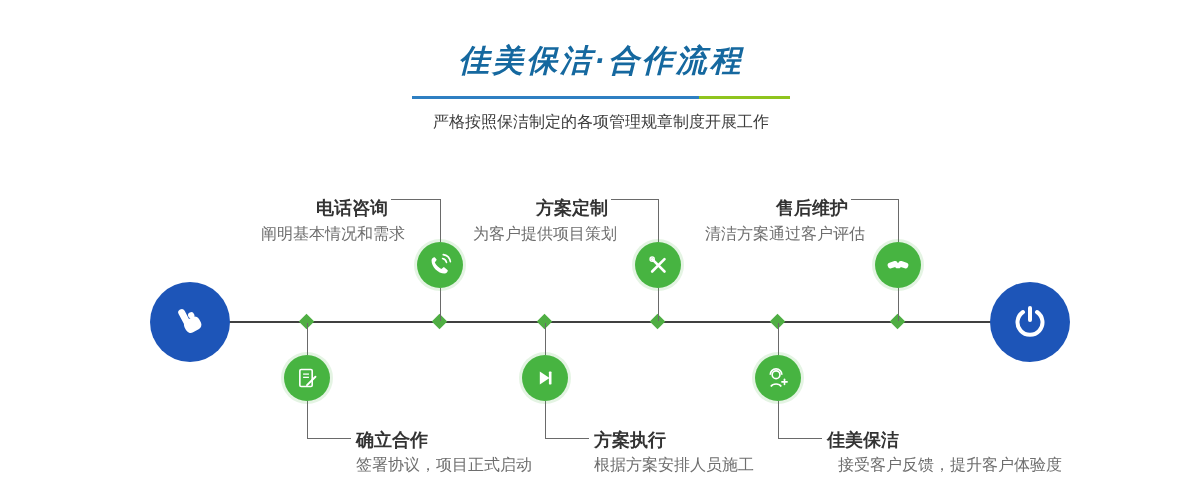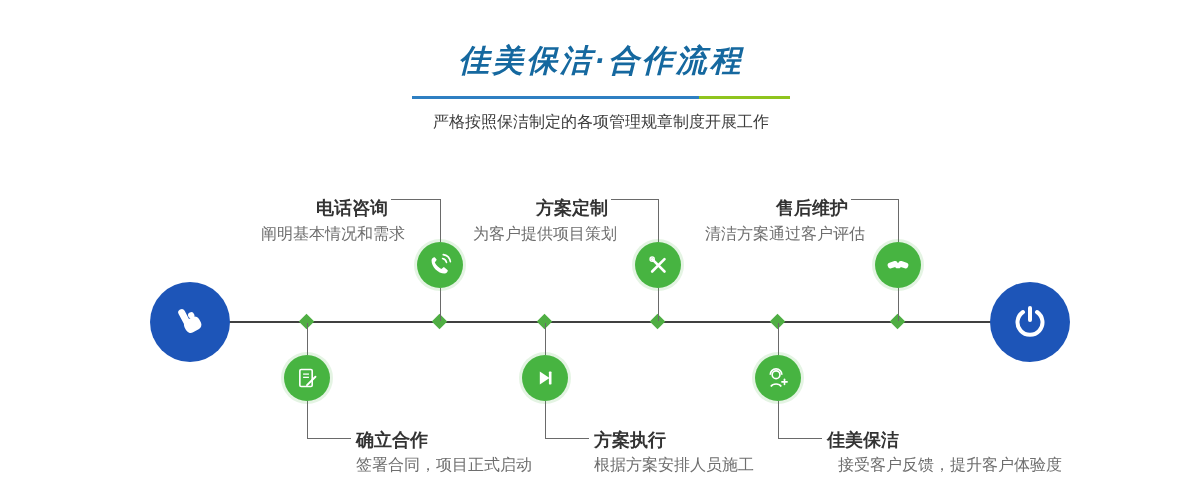--- a/index.html
+++ b/index.html
@@ -126,21 +126,21 @@
     <span style="display:flex;">
       <svg width="26" height="26" viewBox="0 0 40 40">
         <rect x="9" y="7" width="19" height="26" rx="2" fill="none" stroke="#ffffff" stroke-width="2.5"></rect>
         <line x1="14" y1="14" x2="23" y2="14" stroke="#ffffff" stroke-width="2"></line>
         <line x1="14" y1="19" x2="23" y2="19" stroke="#ffffff" stroke-width="2"></line>
         <line x1="20" y1="31" x2="33" y2="18" stroke="#ffffff" stroke-width="3" stroke-linecap="round"></line>
       </svg>
     </span>
   </div>
   <div class="step-title" style="left:356px;top:428px">确立合作</div>
-  <div class="step-desc" style="left:356px;top:455px">签署合同，项目正式启动</div>
+  <div class="step-desc" style="left:356px;top:455px">签署协议，项目正式启动</div>
 
   <div class="vline" style="left:545px;top:323px;height:32px"></div>
   <div class="vline" style="left:545px;top:401px;height:37px"></div>
   <div class="hline" style="top:438px;left:545px;width:44px"></div>
   <div class="step-circle" style="left:522px;top:355px">
     <span style="display:flex;">
       <svg width="26" height="26" viewBox="0 0 40 40" fill="#ffffff">
         <polygon points="12,10 27,20 12,30"></polygon>
         <rect x="26" y="10" width="4" height="20" rx="1"></rect>
       </svg>

